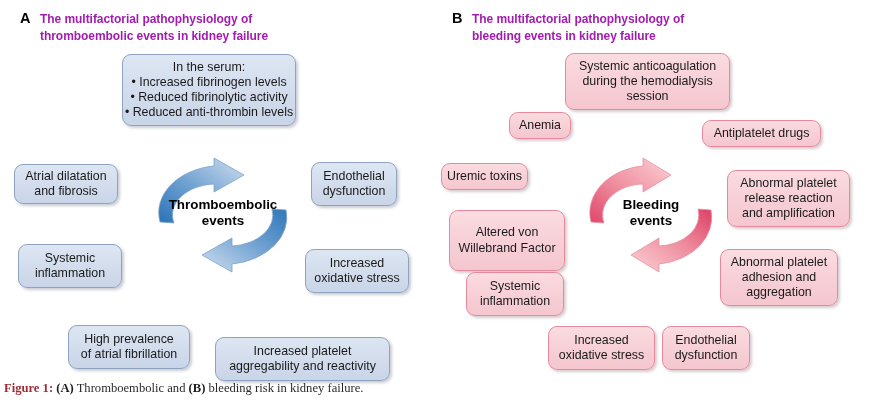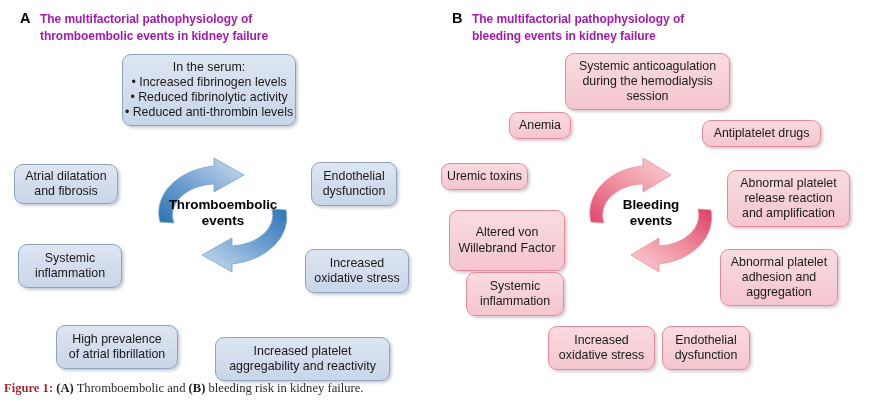--- a/index.html
+++ b/index.html
@@ -161,21 +161,21 @@
   <div class="node blue" style="left:311px; top:162px; width:86px; height:44px; flex-direction:column;">
     <span class="nline">Endothelial</span>
     <span class="nline">dysfunction</span>
   </div>
 
   <div class="node blue" style="left:305px; top:249px; width:104px; height:44px; flex-direction:column;">
     <span class="nline">Increased</span>
     <span class="nline">oxidative stress</span>
   </div>
 
-  <div class="node blue" style="left:56px; top:325px; width:122px; height:44px; flex-direction:column;">
+  <div class="node blue" style="left:68px; top:325px; width:122px; height:44px; flex-direction:column;">
     <span class="nline">High prevalence</span>
     <span class="nline">of atrial fibrillation</span>
   </div>
 
   <div class="node blue" style="left:215px; top:337px; width:175px; height:44px; flex-direction:column;">
     <span class="nline">Increased platelet</span>
     <span class="nline">aggregability and reactivity</span>
   </div>
 
   <div class="panel-letter" style="left:452px; top:10px;">B</div>

